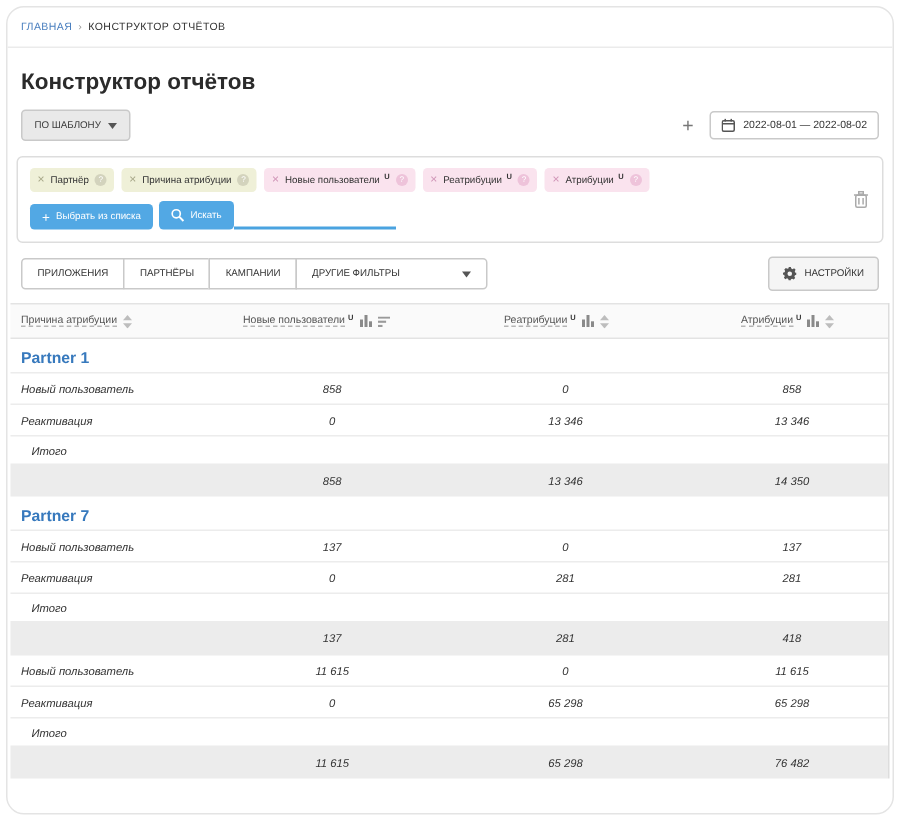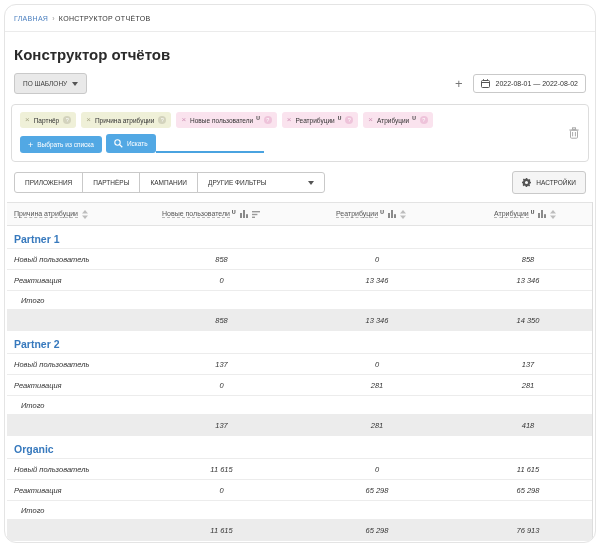--- a/index.html
+++ b/index.html
@@ -291,21 +291,21 @@
           <div class="c"></div>
           <div class="c"></div>
         </div>
         <div class="trow total-row">
           <div class="c"></div>
           <div class="c c-num">858</div>
           <div class="c c-num">13 346</div>
           <div class="c c-num">14 350</div>
         </div>
         <div class="glink-row">
-          <a class="glink">Partner 2</a>
+          <a class="glink">Partner 7</a>
         </div>
         <div class="trow data-row">
           <div class="c row-label">Новый пользователь</div>
           <div class="c c-num">137</div>
           <div class="c c-num">0</div>
           <div class="c c-num">137</div>
         </div>
         <div class="trow data-row">
           <div class="c row-label">Реактивация</div>
           <div class="c c-num">0</div>
@@ -317,23 +317,20 @@
           <div class="c"></div>
           <div class="c"></div>
           <div class="c"></div>
         </div>
         <div class="trow total-row">
           <div class="c"></div>
           <div class="c c-num">137</div>
           <div class="c c-num">281</div>
           <div class="c c-num">418</div>
         </div>
-        <div class="glink-row">
-          <a class="glink">Organic</a>
-        </div>
         <div class="trow data-row">
           <div class="c row-label">Новый пользователь</div>
           <div class="c c-num">11 615</div>
           <div class="c c-num">0</div>
           <div class="c c-num">11 615</div>
         </div>
         <div class="trow data-row">
           <div class="c row-label">Реактивация</div>
           <div class="c c-num">0</div>
           <div class="c c-num">65 298</div>
@@ -342,18 +339,18 @@
         <div class="trow itogo-row">
           <div class="c row-label">Итого</div>
           <div class="c"></div>
           <div class="c"></div>
           <div class="c"></div>
         </div>
         <div class="trow total-row">
           <div class="c"></div>
           <div class="c c-num">11 615</div>
           <div class="c c-num">65 298</div>
-          <div class="c c-num">76 913</div>
+          <div class="c c-num">76 482</div>
         </div>
       </div>
   </div>
 
 </div>
 
 </body></html>

